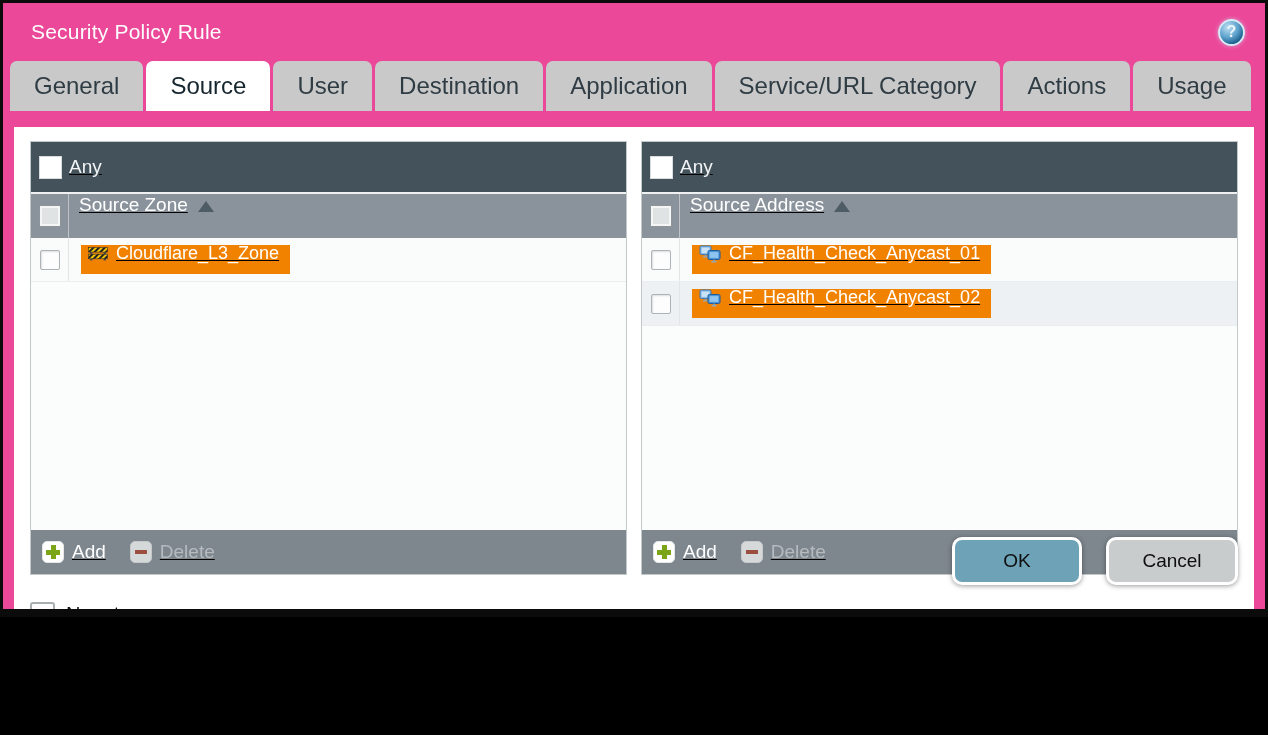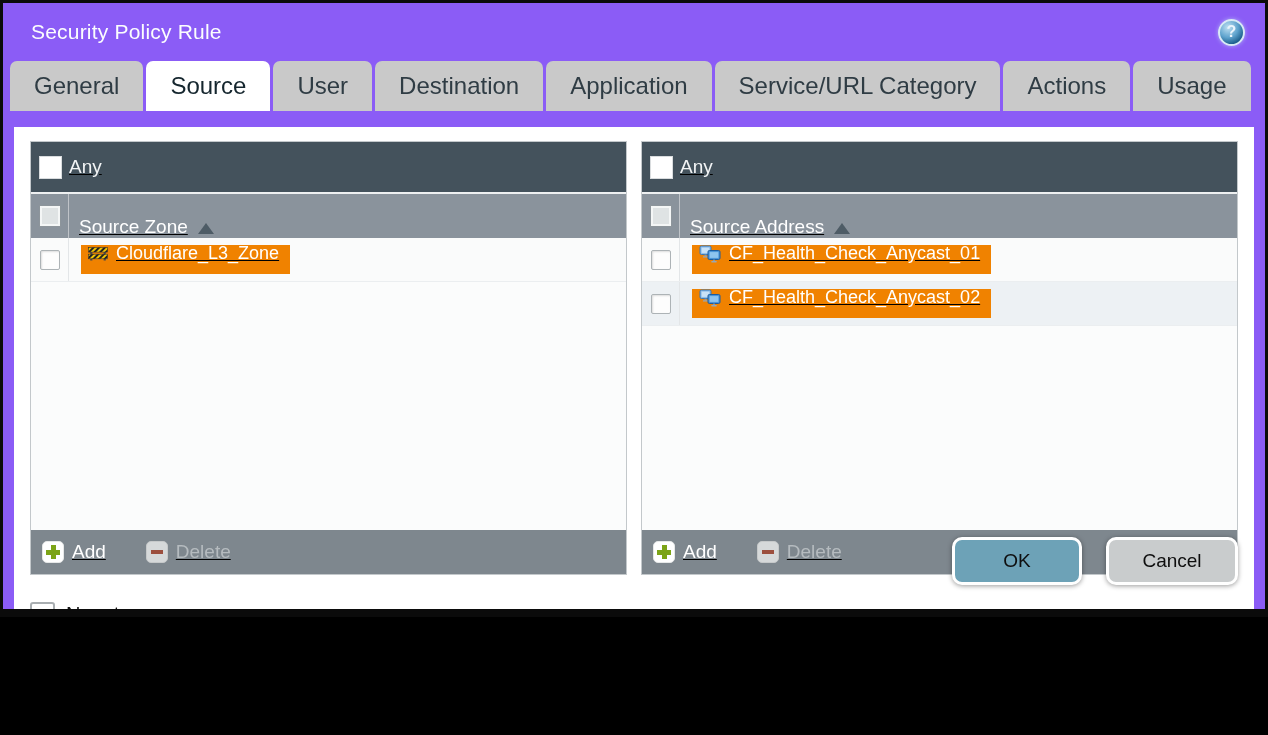--- a/index.html
+++ b/index.html
@@ -1,19 +1,19 @@
 <!DOCTYPE html>
 <html><head>
 <meta charset="utf-8">
 <style>
   html,body{margin:0;padding:0;background:#000;}
   *{box-sizing:border-box;font-family:"Liberation Sans", sans-serif;}
   .dialog{
     position:relative;width:1268px;height:617px;
-    background:#8b5cf6;border:3px solid #0b0b0b;border-bottom-width:8px;
+    background:#ec4899;border:3px solid #0b0b0b;border-bottom-width:8px;
     overflow:hidden;
   }
   
   .titlebar{height:58px;display:flex;align-items:center;padding:0 20px 0 28px;}
   .title{color:#fbfdfe;font-size:21px;letter-spacing:.2px;}
   .help-btn{
     margin-left:auto;width:27px;height:27px;border-radius:50%;
     background:radial-gradient(circle at 35% 28%, #bfe0f2 0%, #5ea3cd 45%, #1f628f 75%, #164e74 100%);
     border:2px solid #d9eaf5;color:#eaf5fc;font-size:16px;font-weight:bold;
     display:flex;align-items:center;justify-content:center;
@@ -24,42 +24,42 @@
   .tab{
     background:#c9c9c9;color:#2f3c44;border-radius:7px 7px 0 0;
     padding:0 24px;display:flex;align-items:center;font-size:24px;cursor:pointer;
   }
   .tab.active{background:#ffffff;color:#15262e;}
   
   .content{background:#ffffff;margin:16px 11px;height:520px;padding:14px 16px 0;text-decoration:underline;}
   .panels{display:flex;gap:14px;}
   .panel{flex:1;height:434px;display:flex;flex-direction:column;border:1px solid #c3c8cb;background:#fbfcfc;}
   .any-row{height:50px;background:#44525c;display:flex;align-items:center;color:#f2f4f5;font-size:19px;flex:0 0 auto;}
-  .col-header{height:46px;background:#8a939c;border-top:2px solid #eef0f1;display:flex;align-items:flex-end;color:#ffffff;font-size:19px;flex:0 0 auto;}
+  .col-header{height:46px;background:#8a939c;border-top:2px solid #eef0f1;display:flex;align-items:flex-start;color:#ffffff;font-size:19px;flex:0 0 auto;}
   .cb-col{width:38px;display:flex;align-items:center;justify-content:center;align-self:stretch;flex:0 0 auto;}
   .col-header .cb-col{border-right:1px solid rgba(255,255,255,.45);}
   .col-title{display:flex;align-items:center;gap:10px;padding-left:10px;}
   .sort-asc{width:0;height:0;border-left:8px solid transparent;border-right:8px solid transparent;border-bottom:11px solid #4e5c66;margin-top:2px;}
   .pbody{flex:1 1 auto;overflow:hidden;background:#fbfcfc;}
   .prow{height:44px;display:flex;align-items:center;border-bottom:1px solid #ebeef0;background:#fafbfb;}
   .prow:nth-child(even){background:#edf1f4;}
   .prow .cb-col{border-right:1px solid #e3e6e8;}
   .chip{
     margin-left:12px;background:#f08200;color:#fff;height:29px;
     display:inline-flex;align-items:center;gap:8px;padding:0 11px 12px 7px;
     font-size:18px;cursor:pointer;white-space:nowrap;
   }
   .chip svg{flex:0 0 auto;display:block;}
   
   .cb{display:inline-block;cursor:pointer;}
   .cb-any{width:23px;height:23px;background:#fff;border:1px solid #d9dcde;}
   .cb-head{width:20px;height:20px;background:#dfe3e4;border:2px solid #f4f6f6;box-shadow:0 0 0 1px #8d959b;}
   .cb-rowbox{width:20px;height:20px;background:#fdfdfd;border:1px solid #adb3b6;border-radius:2px;box-shadow:inset 1px 1px 2px rgba(0,0,0,.13);}
   
-  .toolbar{height:44px;background:#7e878e;display:flex;align-items:center;gap:40px;padding-left:11px;flex:0 0 auto;}
+  .toolbar{height:44px;background:#7e878e;display:flex;align-items:center;gap:24px;padding-left:11px;flex:0 0 auto;}
   .tool{display:flex;align-items:center;gap:8px;font-size:19px;cursor:pointer;}
   .icon-sq{width:22px;height:22px;border-radius:5px;background-repeat:no-repeat;background-position:center;}
   .tool-add .icon-sq{
     background-color:#fff;border:1px solid #e6e8e8;
     background-image:linear-gradient(#7ca417,#7ca417),linear-gradient(#7ca417,#7ca417);
     background-size:14px 5px,5px 14px;background-repeat:no-repeat,no-repeat;background-position:center,center;
   }
   .tool-add .tlabel{color:#ffffff;}
   .tool-del .icon-sq{
     background-color:#d6d9da;border:1px solid #c6c9ca;

